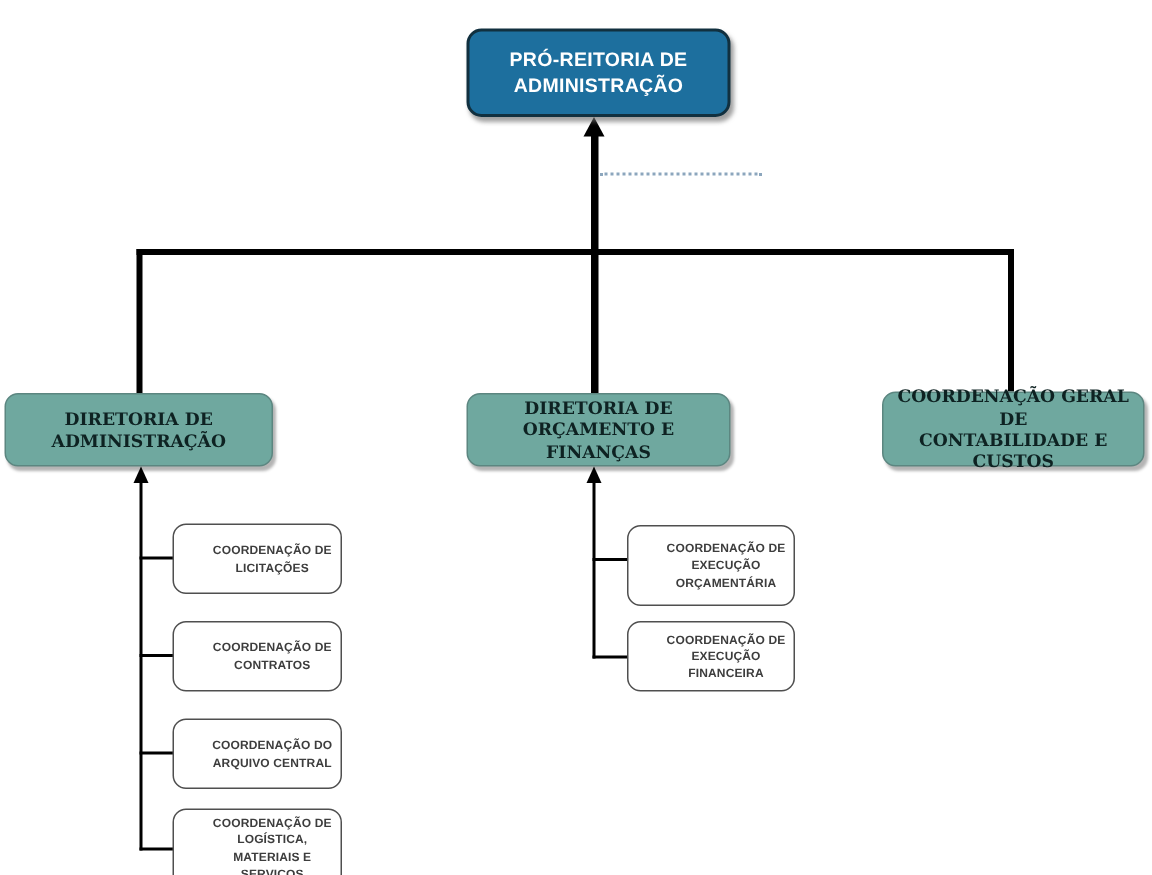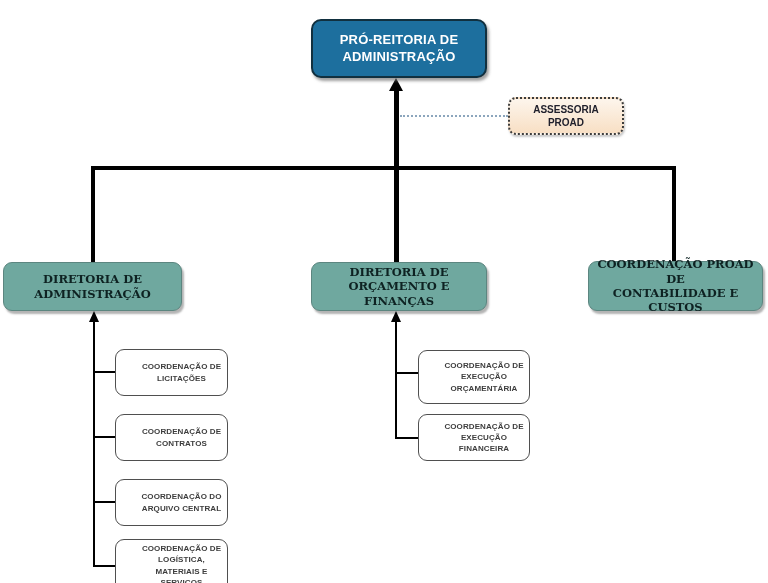--- a/index.html
+++ b/index.html
@@ -83,35 +83,31 @@
   <div class="line" style="left:91px;top:152px;width:4px;height:96px;"></div>
   <div class="line" style="left:394px;top:152px;width:5px;height:96px;"></div>
   <div class="line" style="left:672px;top:152px;width:4px;height:95px;"></div>
   <div class="dotted" style="left:400px;top:101px;width:108px;"></div>
 
   <div class="node root-box" style="left:311px;top:5px;width:176px;height:59px;">
     <span class="label">PRÓ-REITORIA DE
 ADMINISTRAÇÃO</span>
   </div>
 
-  <div class="node assessoria-box" style="left:508px;top:83px;width:116px;height:38px;">
-    <span class="label">ASSESSORIA
-PROAD</span>
-  </div>
 
   <div class="node teal-box" style="left:3px;top:248px;width:179px;height:49px;">
     <span class="label">DIRETORIA DE
 ADMINISTRAÇÃO</span>
   </div>
   <div class="node teal-box" style="left:311px;top:248px;width:176px;height:49px;">
     <span class="label">DIRETORIA DE
 ORÇAMENTO E FINANÇAS</span>
   </div>
   <div class="node teal-box" style="left:588px;top:247px;width:175px;height:50px;">
-    <span class="label">COORDENAÇÃO PROAD DE
+    <span class="label">COORDENAÇÃO GERAL DE
 CONTABILIDADE E CUSTOS</span>
   </div>
 
   <div class="arrow-up small" style="left:89px;top:297px;"></div>
   <div class="line" style="left:93px;top:306px;width:2px;height:247px;"></div>
   <div class="line" style="left:93px;top:357px;width:23px;height:2px;"></div>
   <div class="line" style="left:93px;top:422px;width:23px;height:2px;"></div>
   <div class="line" style="left:93px;top:487px;width:23px;height:2px;"></div>
   <div class="line" style="left:93px;top:551px;width:23px;height:2px;"></div>
 

